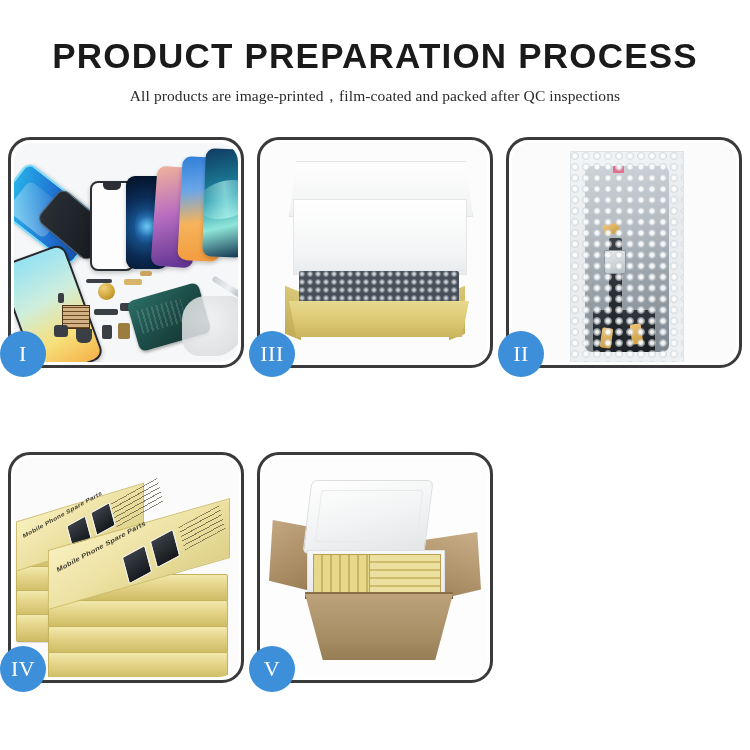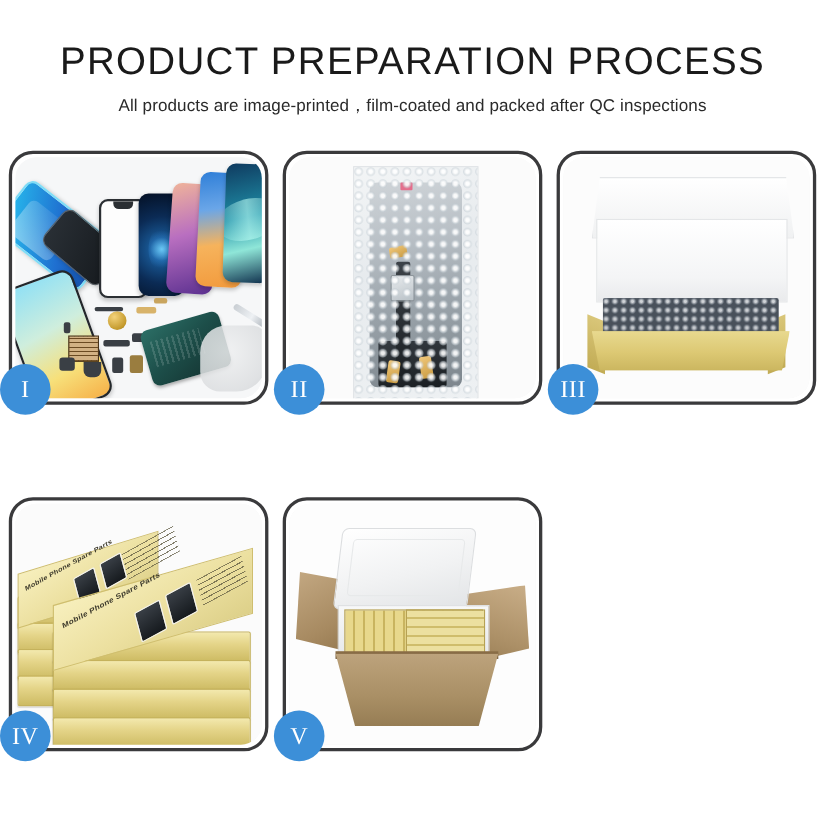--- a/index.html
+++ b/index.html
@@ -21,29 +21,29 @@
     left: 0;
     top: 0;
     width: 750px;
     text-align: center;
   }
   .title {
     margin: 0;
     padding-top: 36px;
     font-family: "Liberation Sans", sans-serif;
     font-size: 35px;
-    font-weight: normal;
+    font-weight: bold;
     letter-spacing: 1.2px;
     color: #1a1a1a;
     white-space: nowrap;
   }
   .subtitle {
     margin: 0;
     padding-top: 10px;
-    font-family: Liberation Sans, sans-serif;
+    font-family: Liberation Serif, serif;
     font-size: 15.5px;
     font-weight: normal;
     letter-spacing: 0.1px;
     color: #2a2a2a;
     white-space: nowrap;
   }
 
   
   .grid {
     position: absolute;
@@ -451,51 +451,51 @@
       <div class="p1-part" style="left:104px;top:180px;width:12px;height:16px;background:#9a7d3f;"></div>
       <div class="ph p1-back"></div>
       <div class="p1-tweezer"></div>
       <div class="p1-hand"></div>
     </div>
     <div class="badge">I</div>
   </div>
 
   <div class="panel">
     <div class="photo">
+      <div class="p3-bg"></div>
+      <div class="p3-lid"></div>
+      <div class="p3-foam"></div>
+      <div class="p3-left"></div>
+      <div class="p3-right"></div>
+      <div class="p3-bubblefill"></div>
+      <div class="p3-front"></div>
+    </div>
+    <div class="badge">III</div>
+  </div>
+
+  <div class="panel">
+    <div class="photo">
       <div class="p2-bg"></div>
       <div class="p2-bag">
         <div class="p2-lcd"></div>
         <div class="p2-dark"></div>
         <div class="p2-flexmain"></div>
         <div class="p2-flexchip"></div>
         <div class="p2-gold1"></div>
         <div class="p2-gold2"></div>
         <div class="p2-gold3"></div>
         <div class="p2-pink"></div>
         <div class="p2-bubbles"></div>
       </div>
     </div>
     <div class="badge">II</div>
   </div>
 
   <div class="panel">
     <div class="photo">
-      <div class="p3-bg"></div>
-      <div class="p3-lid"></div>
-      <div class="p3-foam"></div>
-      <div class="p3-left"></div>
-      <div class="p3-right"></div>
-      <div class="p3-bubblefill"></div>
-      <div class="p3-front"></div>
-    </div>
-    <div class="badge">III</div>
-  </div>
-
-  <div class="panel">
-    <div class="photo">
       <div class="p4-bg"></div>
 
       <div class="p4-stackA">
         <div class="bx" style="top:40px;"></div>
         <div class="bx" style="top:64px;"></div>
         <div class="bx" style="top:88px;"></div>
         <div class="bx" style="top:112px;"></div>
         <div class="p4-topA">
           <div class="p4-label">Mobile Phone Spare Parts</div>
           <div class="p4-scr" style="left:52px;top:16px;transform:rotate(-14deg);"></div>

